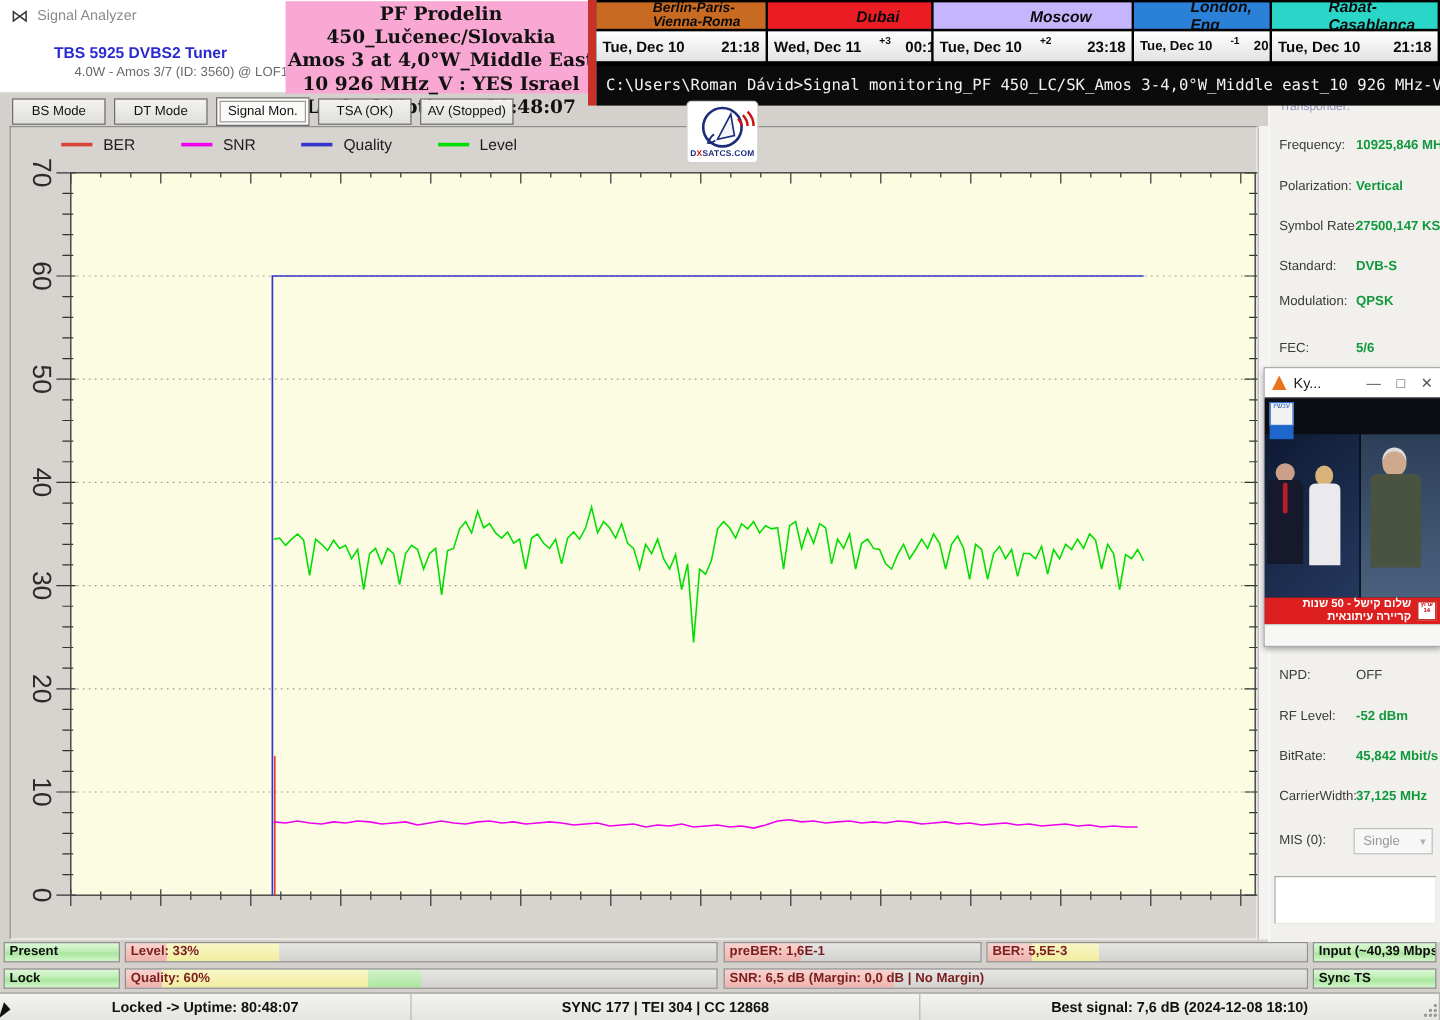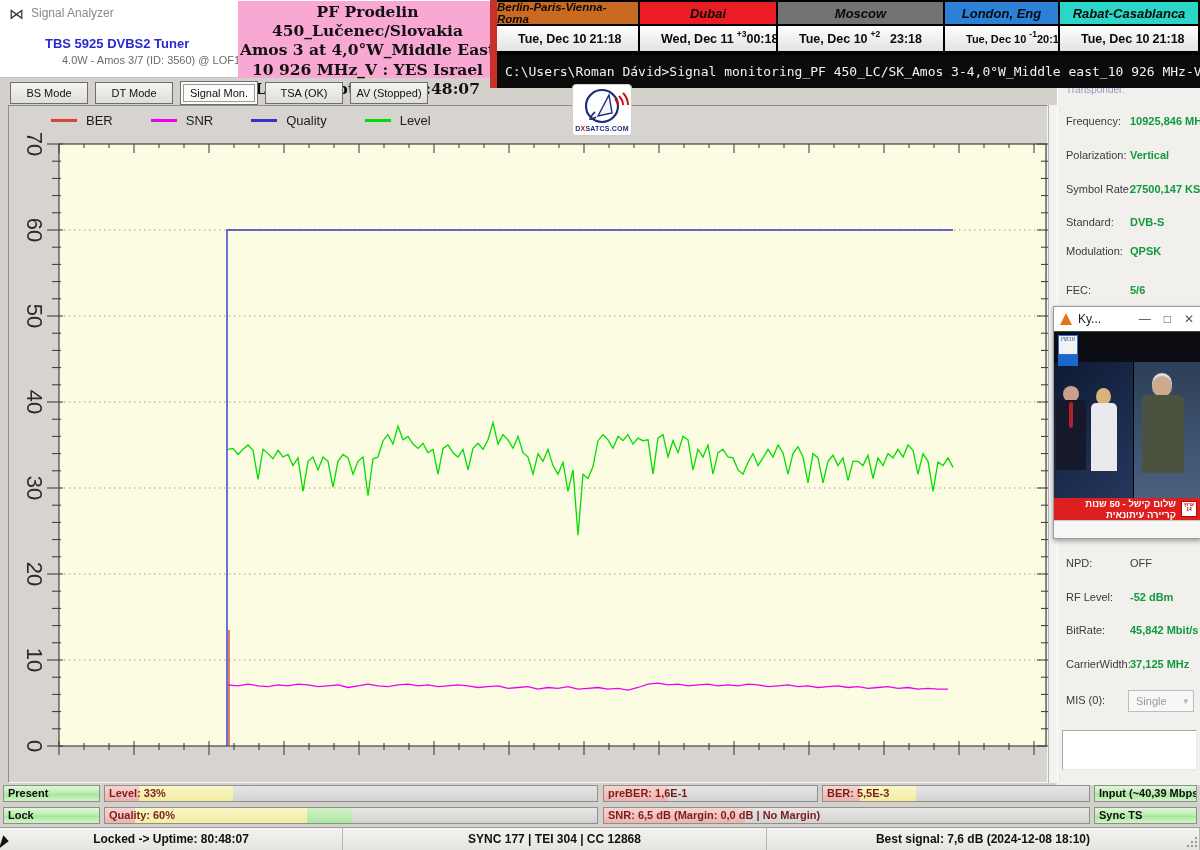--- a/index.html
+++ b/index.html
@@ -20,23 +20,23 @@
             font-family:"DejaVu Serif","Liberation Serif",serif;font-weight:bold;color:#111;
             text-align:center;font-size:15.5px;line-height:19.2px;padding-top:1px;}
 
   .red-sliver{position:absolute;left:490px;top:0;width:7px;height:88px;background:#c8302a;}
 
   
   .clocks{position:absolute;left:497px;top:0;width:703px;height:55px;background:#000;
           display:grid;grid-template-columns:143px 138px 167px 115px 140px;z-index:5;}
   .clock{border-right:2px solid #000;display:flex;flex-direction:column;}
   .clock-head{height:22px;margin:2px 0 1px 0;display:flex;align-items:center;justify-content:center;
-              font-size:13px;font-weight:bold;font-style:italic;color:#0a0a0a;}
+              font-size:13px;font-weight:bold;font-style:italic;color:#0a0a0a;padding-left:47px;}
   .clock-body{height:26px;background:linear-gradient(#ffffff,#e2e2e2);display:flex;align-items:center;
-              padding:0 21px;font-weight:bold;color:#0a0a0a;border-top:1px solid #000;}
+              padding:0 5px;font-weight:bold;color:#0a0a0a;border-top:1px solid #000;gap:12px;}
   .clock-date{flex:0 0 auto;}
   .clock-off{font-size:8.5px;position:relative;top:-5px;margin-left:3px;}
   .clock-time{margin-left:auto;}
 
   
   .console{position:absolute;left:497px;top:55px;width:703px;height:33px;background:#0b0b0b;z-index:5;
            display:flex;align-items:center;padding-left:8px;
            font-family:"DejaVu Sans Mono",monospace;font-size:13px;color:#f2f2f2;white-space:nowrap;}
   .cursor{display:inline-block;width:7px;height:16px;background:#e8e8e8;margin-left:2px;}
 
@@ -167,21 +167,21 @@
       </div>
       <div class="clock">
         <div class="clock-head" style="background: rgb(236, 28, 36);">Dubai</div>
         <div class="clock-body" style="font-size: 12.5px;">
           <span class="clock-date">Wed, Dec 11</span>
           <span class="clock-off">+3</span>
           <span class="clock-time">00:18</span>
         </div>
       </div>
       <div class="clock">
-        <div class="clock-head" style="background: #737373;">Moscow</div>
+        <div class="clock-head" style="background: #c4b5fd;">Moscow</div>
         <div class="clock-body" style="font-size: 12.5px;">
           <span class="clock-date">Tue, Dec 10</span>
           <span class="clock-off">+2</span>
           <span class="clock-time">23:18</span>
         </div>
       </div>
       <div class="clock">
         <div class="clock-head" style="background: rgb(43, 128, 216);">London, Eng</div>
         <div class="clock-body" style="font-size: 11px;">
           <span class="clock-date">Tue, Dec 10</span>

